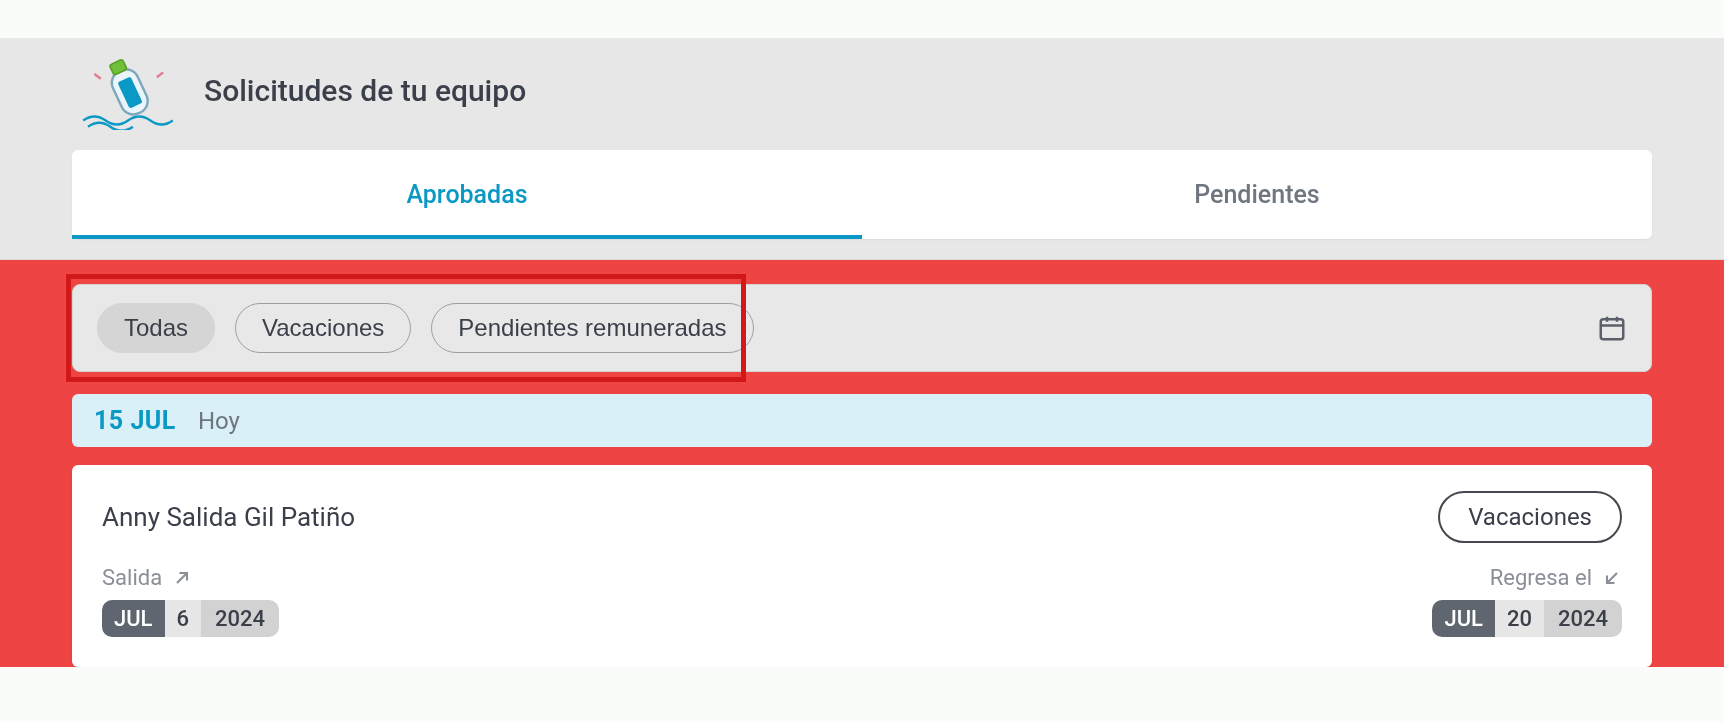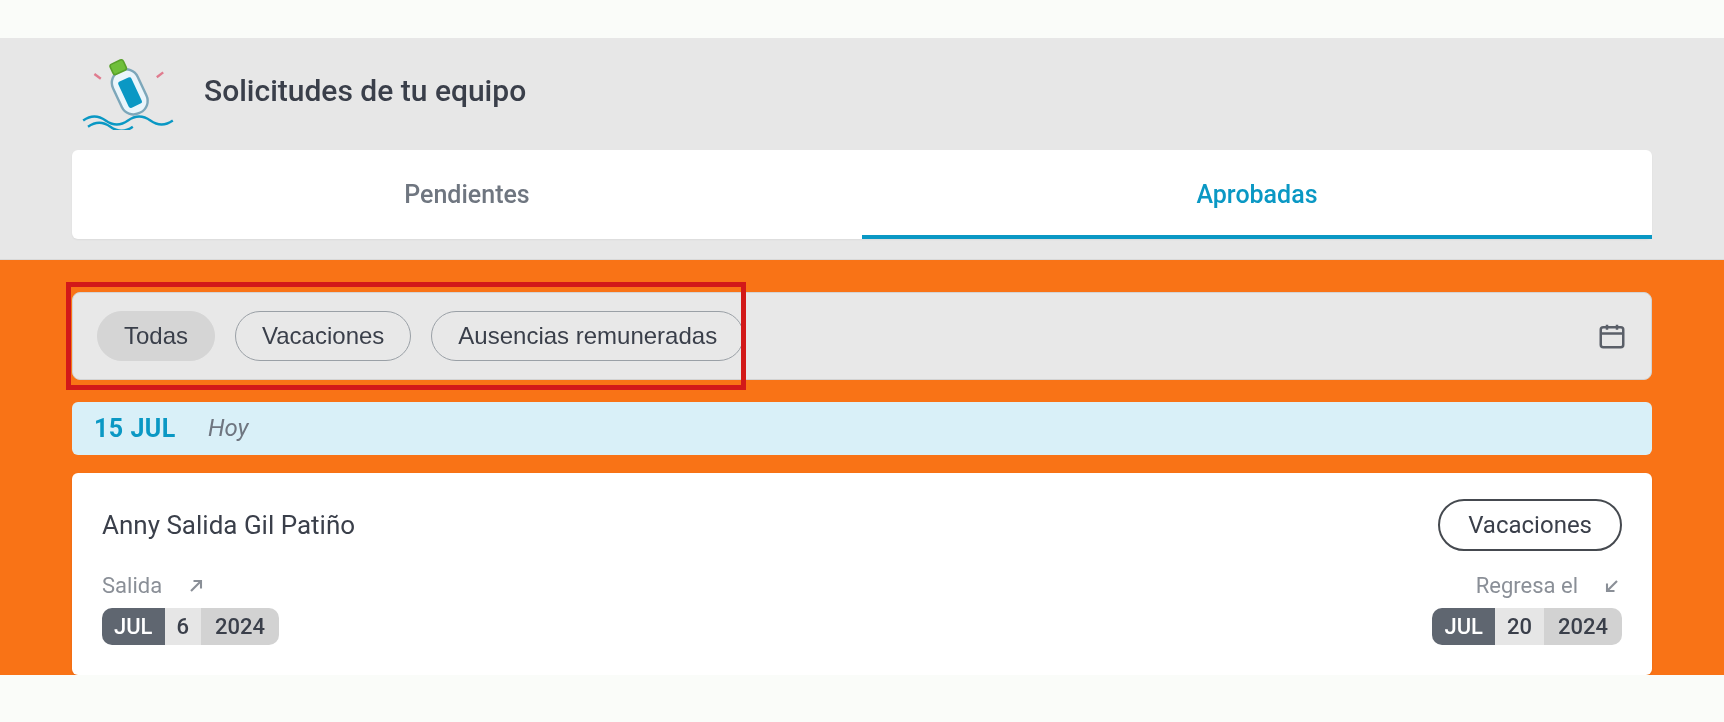--- a/index.html
+++ b/index.html
@@ -61,22 +61,22 @@
       left: 0; right: 0; bottom: 0;
       height: 4px;
       background: #0a98c4;
     }
     .divider-line {
       height: 1px;
       background: #d9d9d9;
       margin-top: 0;
     }
     .content-area {
-      background: #f97316;
-      padding: 32px 0 0 0;
+      background: #ef4444;
+      padding: 24px 0 0 0;
     }
     .filter-bar-wrapper {
       margin: 0 72px;
       position: relative;
     }
     .filter-bar {
       background: #e8e8e8;
       border: 1px solid #d3d3d3;
       border-radius: 8px;
       padding: 18px 24px;
@@ -116,34 +116,33 @@
       height: 30px;
       color: #5a5f68;
       cursor: pointer;
     }
     .date-header {
       margin: 22px 72px 0 72px;
       background: #d9f0f8;
       border-radius: 6px;
       padding: 12px 22px;
       display: flex;
-      align-items: flex-start;
-      gap: 32px;
+      align-items: flex-end;
+      gap: 22px;
     }
     .date-header-date {
       color: #0a98c4;
       font-size: 25px;
       font-weight: 700;
       letter-spacing: 0.5px;
     }
     .date-header-label {
       color: #6f7680;
       font-size: 24px;
       font-weight: 400;
-      font-style: italic;
     }
     .request-card {
       margin: 18px 72px 0 72px;
       background: #ffffff;
       border-radius: 6px;
       box-shadow: 0 1px 3px rgba(0,0,0,0.08);
       padding: 26px 30px 30px 30px;
     }
     .request-top {
       display: flex;
@@ -163,21 +162,21 @@
       color: #3a3f4a;
     }
     .request-dates {
       display: flex;
       justify-content: space-between;
       margin-top: 22px;
     }
     .date-block .label-row {
       display: flex;
       align-items: center;
-      gap: 24px;
+      gap: 10px;
       color: #8a8f97;
       font-size: 22px;
       margin-bottom: 10px;
     }
     .date-block.right .label-row {
       justify-content: flex-end;
       align-items: center;
     }
     .arrow-icon {
       width: 20px;
@@ -224,35 +223,35 @@
           <rect x="52" y="36" width="18" height="36" rx="3" fill="#0a98c4"></rect>
         </g>
         <line x1="18" y1="30" x2="26" y2="36" stroke="#e07c8f" stroke-width="3"></line>
         <line x1="96" y1="34" x2="104" y2="28" stroke="#e07c8f" stroke-width="3"></line>
       </svg>
     </div>
     <h1 class="page-title">Solicitudes de tu equipo</h1>
   </div>
 
   <div class="tabs-card">
+    <div class="tab active">Aprobadas</div>
     <div class="tab">Pendientes</div>
-    <div class="tab active">Aprobadas</div>
   </div>
 </div>
 
 <div class="divider-line"></div>
 
 <div class="content-area">
 
   <div class="filter-bar-wrapper">
     <div class="filter-bar">
       <div class="chips">
         <button class="chip active">Todas</button>
         <button class="chip">Vacaciones</button>
-        <button class="chip">Ausencias remuneradas</button>
+        <button class="chip">Pendientes remuneradas</button>
       </div>
       <div class="calendar-icon">
         <svg viewBox="0 0 24 24" width="30" height="30" fill="none" stroke="currentColor" stroke-width="2">
           <rect x="3" y="5" width="18" height="16" rx="2"></rect>
           <line x1="3" y1="10" x2="21" y2="10"></line>
           <line x1="8" y1="3" x2="8" y2="7"></line>
           <line x1="16" y1="3" x2="16" y2="7"></line>
         </svg>
       </div>
     </div>

